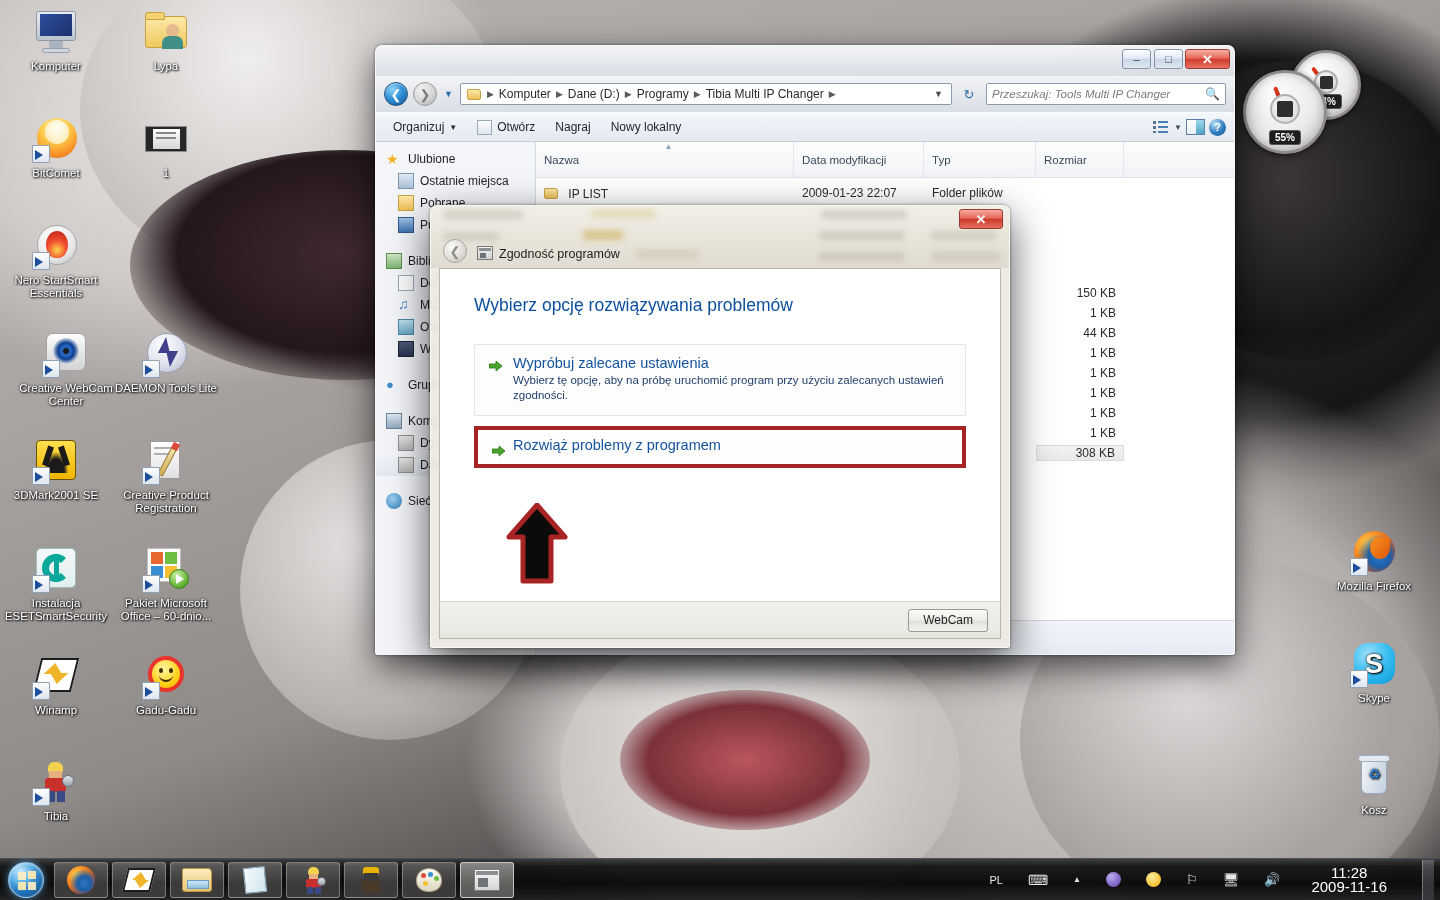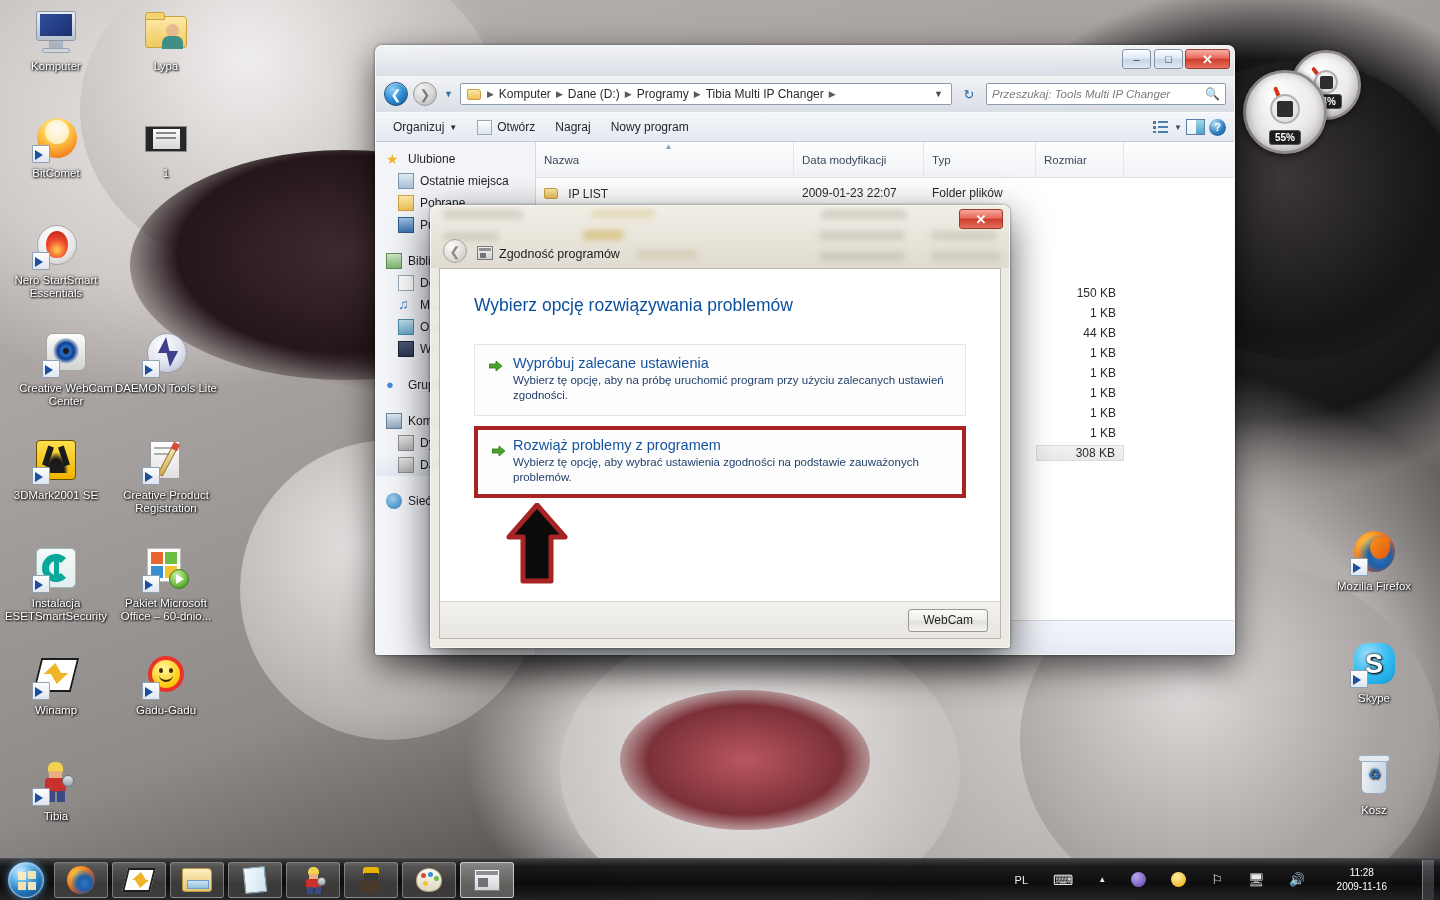--- a/index.html
+++ b/index.html
@@ -318,21 +318,21 @@
     width: 54px; height: 36px; margin-left: 4px;
     border-radius: 3px;
     background: linear-gradient(rgba(225,222,214,.32), rgba(170,166,158,.22));
     border: 1px solid rgba(230,230,230,.35);
     display:flex; align-items:center; justify-content:center;
   }
   #tray {
     margin-left:auto; display:flex; align-items:center; gap:25px;
     padding-right: 6px; color:#e8e8e8; font-size: 11px;
   }
-  #clock { text-align:center; line-height: 14px; font-size: 10px; color:#fff;
+  #clock { text-align:center; line-height: 14px; font-size: 15px; color:#fff;
     padding: 0 6px; }
   #showdesk { width: 12px; height: 40px; margin-left: 4px;
     background: linear-gradient(rgba(200,205,212,.3), rgba(120,126,134,.25));
     border-left: 1px solid rgba(190,196,205,.45); }
 </style>
 </head>
 <body>
 
 <div id="desktop">
 
@@ -569,21 +569,21 @@
         <span style="font-size:8px;">▼</span>
       </div>
       <div class="tbitem">
         <span class="ico" style="width:15px;height:15px;background:linear-gradient(#fdfdfd,#dfe6ef);border:1px solid #9aa8b8;"></span>
         <span>Otwórz</span>
       </div>
       <div class="tbitem">
         <span>Nagraj</span>
       </div>
       <div class="tbitem">
-        <span>Nowy program</span>
+        <span>Nowy lokalny</span>
       </div>
       <div class="tbright">
         <span class="ico" style="width:18px;">
           <svg width="18" height="15" viewBox="0 0 18 15">
             <rect x="1" y="2" width="3" height="3" fill="#5b7590"></rect>
             <rect x="1" y="7" width="3" height="3" fill="#5b7590"></rect>
             <rect x="1" y="12" width="3" height="2" fill="#5b7590"></rect>
             <rect x="6" y="2" width="10" height="2" fill="#4a7fb5"></rect>
             <rect x="6" y="7" width="10" height="2" fill="#4a7fb5"></rect>
             <rect x="6" y="12" width="10" height="2" fill="#4a7fb5"></rect>
@@ -818,21 +818,20 @@
         <div class="sub">Wybierz tę opcję, aby na próbę uruchomić program przy użyciu zalecanych ustawień zgodności.</div>
       </div>
 
       <div class="opt highlight">
         <span class="arrow">
           <svg width="14" height="12" viewBox="0 0 14 12">
             <path d="M0 4 h7 V1 l6 5 -6 5 V8 H0 Z" fill="#4aa32a" stroke="#2f7a18" stroke-width="0.8"></path>
           </svg>
         </span>
         <div class="ttl">Rozwiąż problemy z programem</div>
-        <div class="sub">Wybierz tę opcję, aby wybrać ustawienia zgodności na podstawie zauważonych problemów.</div>
       </div>
     </div>
 
     <div id="dlg-footer">
       <div id="cancel-btn">WebCam</div>
     </div>
   </div>
 
   <div id="big-arrow">
     <svg width="64" height="82" viewBox="0 0 64 82">

